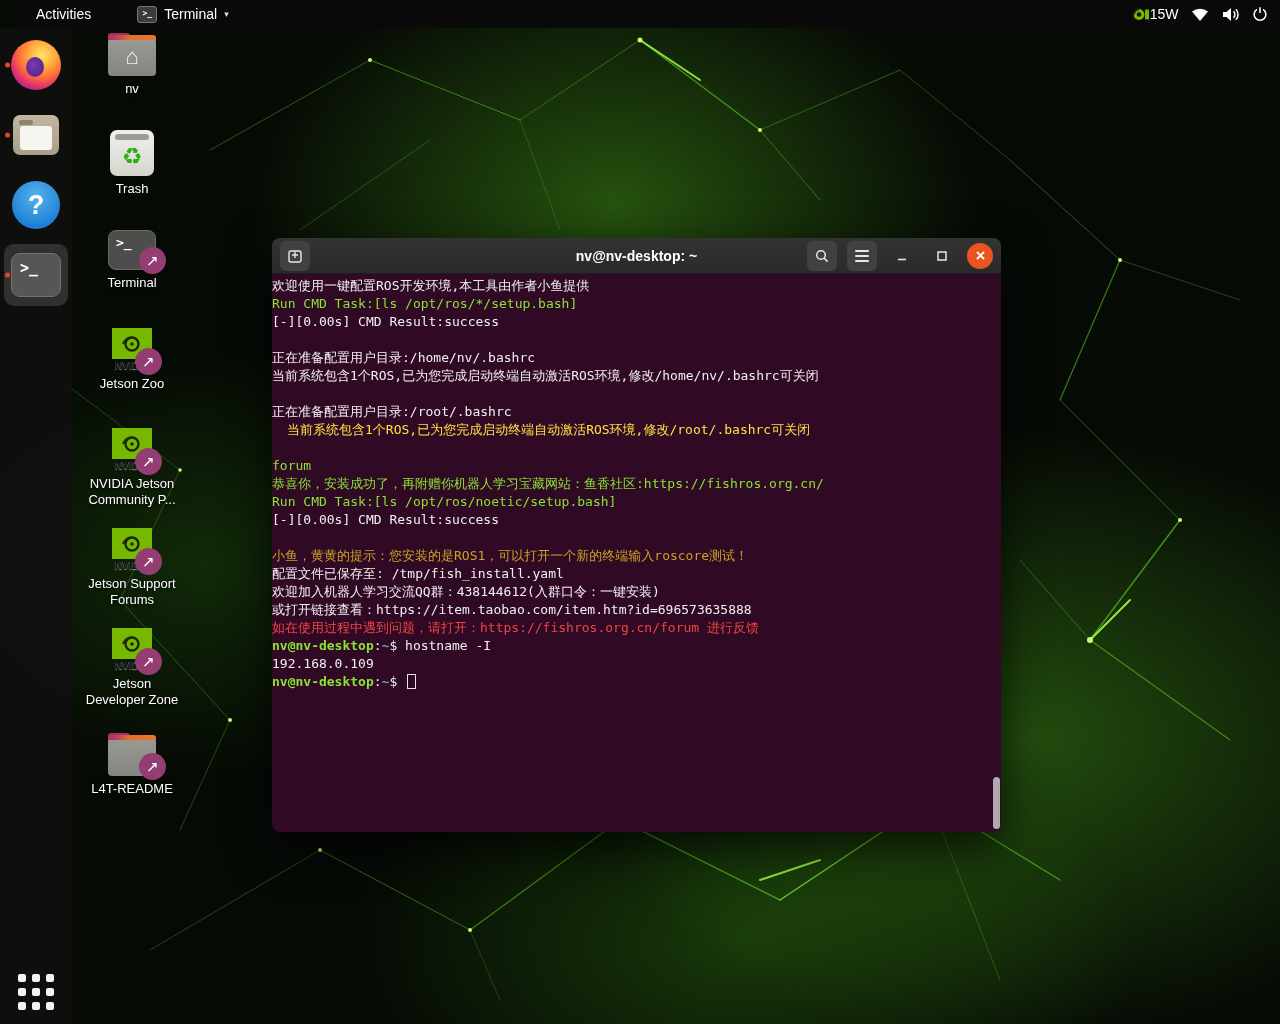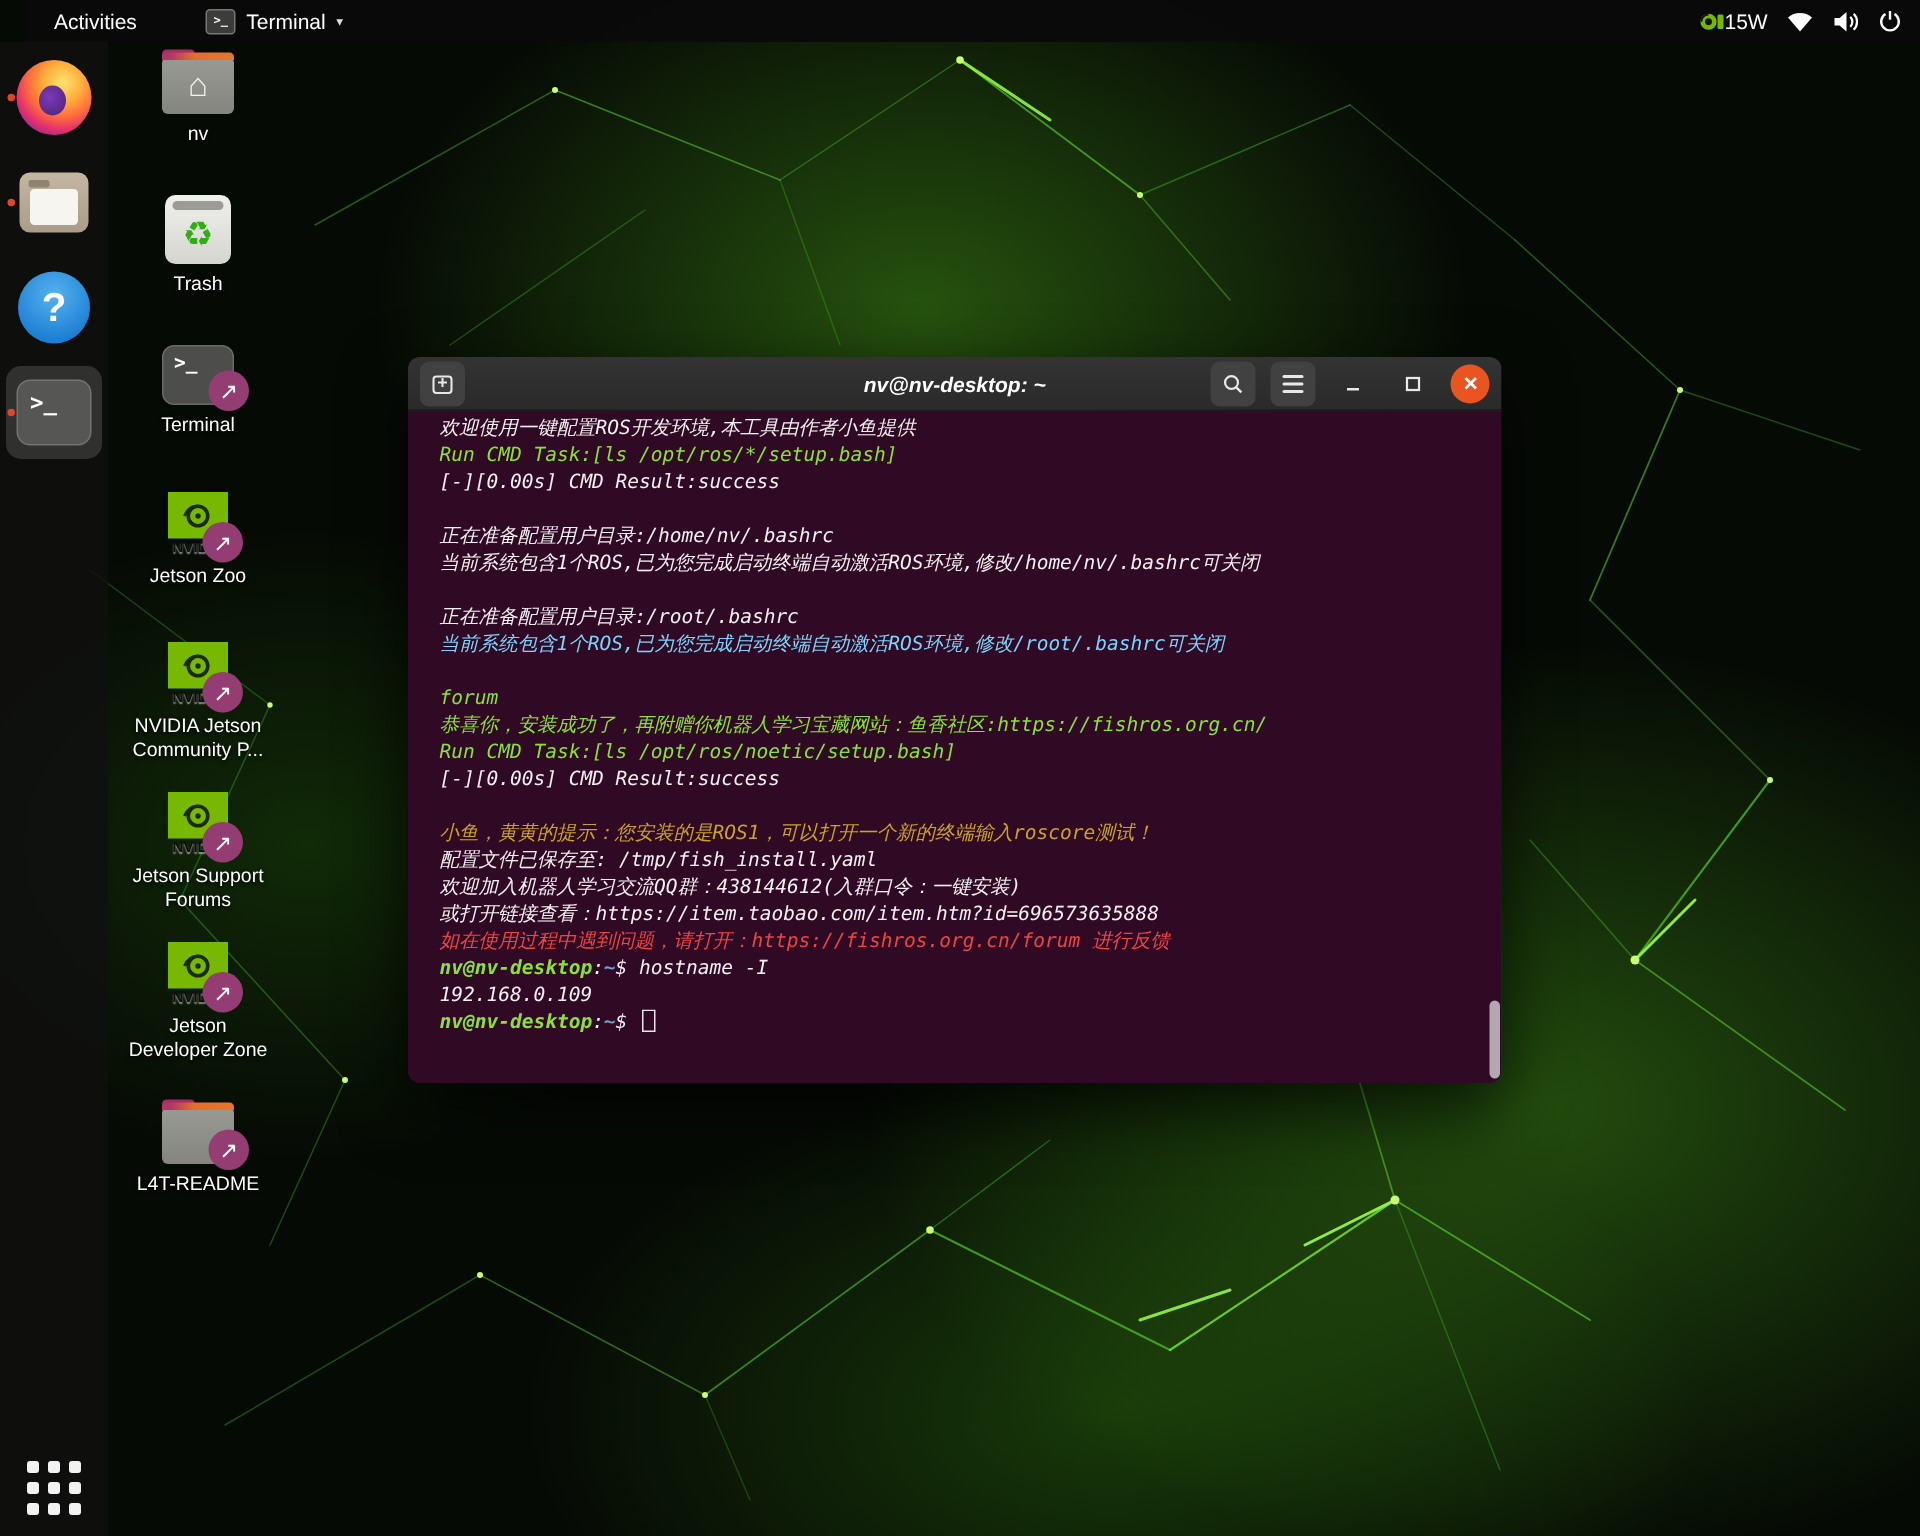--- a/index.html
+++ b/index.html
@@ -67,32 +67,32 @@
   .trash-ic::before{content:"";position:absolute;top:4px;left:5px;right:5px;height:6px;background:#9c9c96;border-radius:3px;}
   .recycle{color:#2faf12;font-size:23px;line-height:1;margin-top:6px;}
   .dt-ic{width:48px;height:40px;background:#4d4d4b;border:1px solid #6a6a68;border-radius:8px;box-sizing:border-box;
          color:#fff;font-family:"DejaVu Sans Mono",monospace;font-size:13px;font-weight:bold;
          display:flex;align-items:flex-start;padding:4px 0 0 7px;}
   .nv-ic{display:flex;flex-direction:column;align-items:center;}
   .nv-top{width:40px;height:31px;background:#76b900;display:flex;align-items:center;justify-content:center;}
   .nv-word{margin-top:1px;color:#0e0e0e;font-weight:bold;font-size:10px;letter-spacing:0;
            text-shadow:0 1px 1px rgba(255,255,255,.55);font-family:"Liberation Sans",sans-serif;}
   
-  .term{position:absolute;left:272px;top:238px;width:729px;height:484px;border-radius:8px;overflow:hidden;
-        box-shadow:0 16px 44px rgba(0,0,0,.7);z-index:30;font-style:italic;}
+  .term{position:absolute;left:272px;top:238px;width:729px;height:594px;border-radius:8px;overflow:hidden;
+        box-shadow:0 16px 44px rgba(0,0,0,.7);z-index:30;}
   .titlebar{position:relative;height:36px;background:linear-gradient(#333333,#2a2a2a);border-bottom:1px solid #1e1e1e;
         display:flex;align-items:center;padding:0 8px;box-sizing:border-box;}
   .title{position:absolute;left:0;right:0;text-align:center;color:#fff;font-weight:bold;font-size:14px;pointer-events:none;}
   .tbtn{width:30px;height:30px;border-radius:6px;background:#414141;display:flex;align-items:center;justify-content:center;z-index:2;}
   .tbtn.flat{background:transparent;}
   .tbtn-right{margin-left:auto;display:flex;align-items:center;gap:10px;z-index:2;}
   .close-btn{width:26px;height:26px;border-radius:50%;display:flex;align-items:center;justify-content:center;}
   .menu-bars{display:flex;flex-direction:column;gap:3px;}
   .menu-bars i{width:14px;height:2px;background:#e8e8e8;border-radius:1px;display:block;}
-  .tcontent{position:absolute;top:36px;left:0;right:0;bottom:0;padding:3px 21px;box-sizing:border-box;
+  .tcontent{position:absolute;top:36px;left:0;right:0;bottom:0;padding:3px 0;box-sizing:border-box;
         font-family:"DejaVu Sans Mono","Liberation Mono",monospace;font-size:13px;line-height:18px;}
   .tline{height:18px;white-space:pre;overflow:hidden;}
   .cursor{display:inline-block;width:9px;height:15px;border:1.5px solid #e9e4e7;vertical-align:-3px;margin-left:2px;box-sizing:border-box;}
   .sthumb{position:absolute;right:1px;bottom:3px;width:7px;height:52px;background:#c2b9bf;border-radius:4px;opacity:.9;}
 </style>
 </head>
 <body>
 
 <div class="desktop">
   <svg class="plexus" width="1280" height="1024">
@@ -360,21 +360,21 @@
   <div class="tcontent" style="background: rgb(48, 10, 36);">
     <div>
         <div class="tline"><span style="color: rgb(242, 239, 241);">欢迎使用一键配置ROS开发环境,本工具由作者小鱼提供</span></div>
         <div class="tline"><span style="color: rgb(138, 226, 52);">Run CMD Task:[ls /opt/ros/*/setup.bash]</span></div>
         <div class="tline"><span style="color: rgb(242, 239, 241);">[-][0.00s] CMD Result:success</span></div>
         <div class="tline"></div>
         <div class="tline"><span style="color: rgb(242, 239, 241);">正在准备配置用户目录:/home/nv/.bashrc</span></div>
         <div class="tline"><span style="color: rgb(242, 239, 241);">当前系统包含1个ROS,已为您完成启动终端自动激活ROS环境,修改/home/nv/.bashrc可关闭</span></div>
         <div class="tline"></div>
         <div class="tline"><span style="color: rgb(242, 239, 241);">正在准备配置用户目录:/root/.bashrc</span></div>
-        <div class="tline"><span style="color: #7dd3fc;">当前系统包含1个ROS,已为您完成启动终端自动激活ROS环境,修改/root/.bashrc可关闭</span></div>
+        <div class="tline"><span style="color: #fde047; margin-left: 15px;">当前系统包含1个ROS,已为您完成启动终端自动激活ROS环境,修改/root/.bashrc可关闭</span></div>
         <div class="tline"></div>
         <div class="tline"><span style="color: rgb(138, 226, 52);">forum</span></div>
         <div class="tline"><span style="color: rgb(138, 226, 52);">恭喜你，安装成功了，再附赠你机器人学习宝藏网站：鱼香社区:https://fishros.org.cn/</span></div>
         <div class="tline"><span style="color: rgb(138, 226, 52);">Run CMD Task:[ls /opt/ros/noetic/setup.bash]</span></div>
         <div class="tline"><span style="color: rgb(242, 239, 241);">[-][0.00s] CMD Result:success</span></div>
         <div class="tline"></div>
         <div class="tline"><span style="color: rgb(201, 162, 39);">小鱼，黄黄的提示：您安装的是ROS1，可以打开一个新的终端输入roscore测试！</span></div>
         <div class="tline"><span style="color: rgb(242, 239, 241);">配置文件已保存至: /tmp/fish_install.yaml</span></div>
         <div class="tline"><span style="color: rgb(242, 239, 241);">欢迎加入机器人学习交流QQ群：438144612(入群口令：一键安装)</span></div>
         <div class="tline"><span style="color: rgb(242, 239, 241);">或打开链接查看：https://item.taobao.com/item.htm?id=696573635888</span></div>

